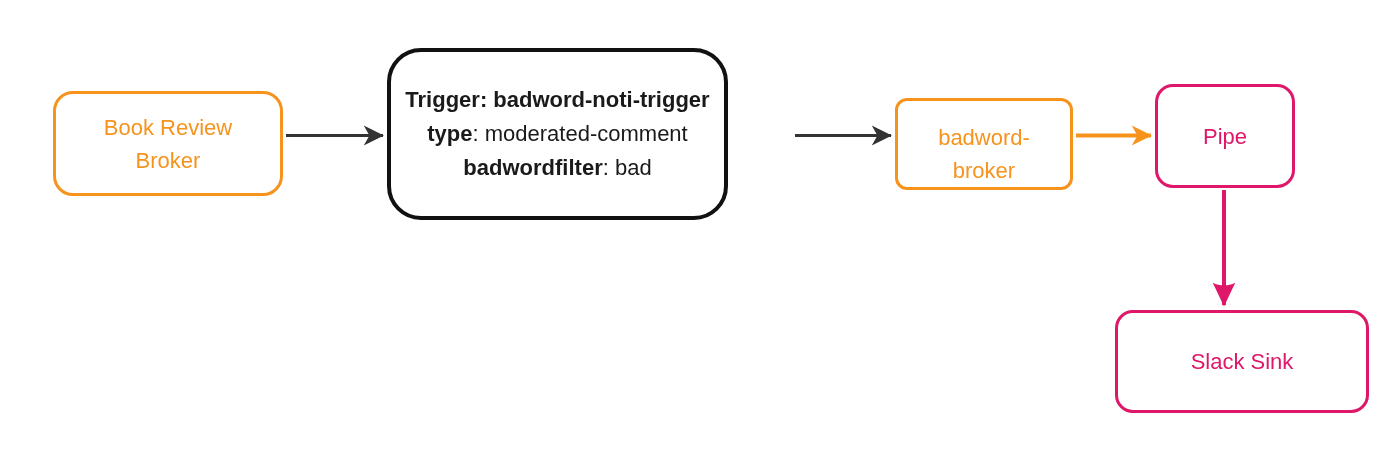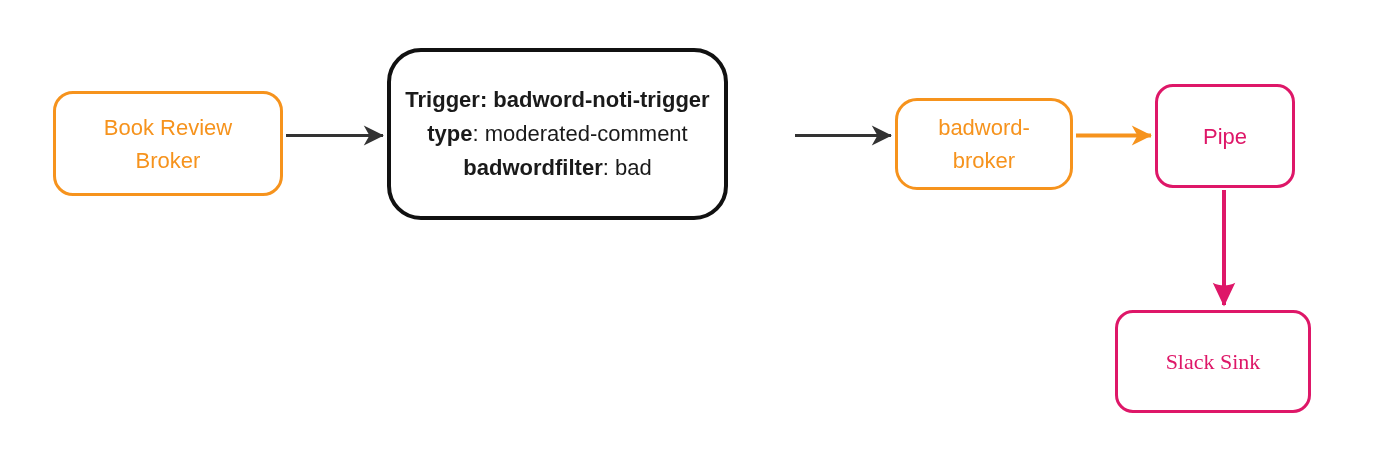--- a/index.html
+++ b/index.html
@@ -50,24 +50,24 @@
   .node-trigger {
     left: 387px; top: 48px; width: 341px; height: 172px;
     border: 4px solid #111111;
     border-radius: 34px;
     color: #1a1a1a;
     flex-direction: column;
   }
   .node-trigger .tline { line-height: 34px; white-space: nowrap; }
   .node-trigger .tkey  { font-weight: 700; }
   .node-trigger .tline1 { font-weight: 700; }
-  .node-badword { left: 895px;  top: 90px;  width: 178px; height: 92px; border-radius: 22px; }
+  .node-badword { left: 895px;  top: 90px;  width: 178px; height: 92px; border-radius: 12px; align-items: flex-end; }
   .node-badword .label-inner { display: inline-block; max-width: 122px; }
   .node-pipe    { left: 1155px; top: 84px;  width: 140px; height: 104px; }
-  .node-slack   { left: 1115px; top: 310px; width: 196px; height: 103px; font-family: Liberation Serif, serif; }
+  .node-slack   { left: 1115px; top: 310px; width: 254px; height: 103px; }
 </style>
 </head>
 <body>
 
 <div class="canvas">
 
   <svg class="edges-layer" width="1375" height="465" viewBox="0 0 1375 465" xmlns="http://www.w3.org/2000/svg">
     <defs>
       <marker id="stealth-dark" markerUnits="userSpaceOnUse" markerWidth="22" markerHeight="22" viewBox="0 0 12 12" refX="11" refY="6" orient="auto">
         <path d="M0.5,0.5 L11.5,6 L0.5,11.5 L3.6,6 Z" fill="#333333"></path>

